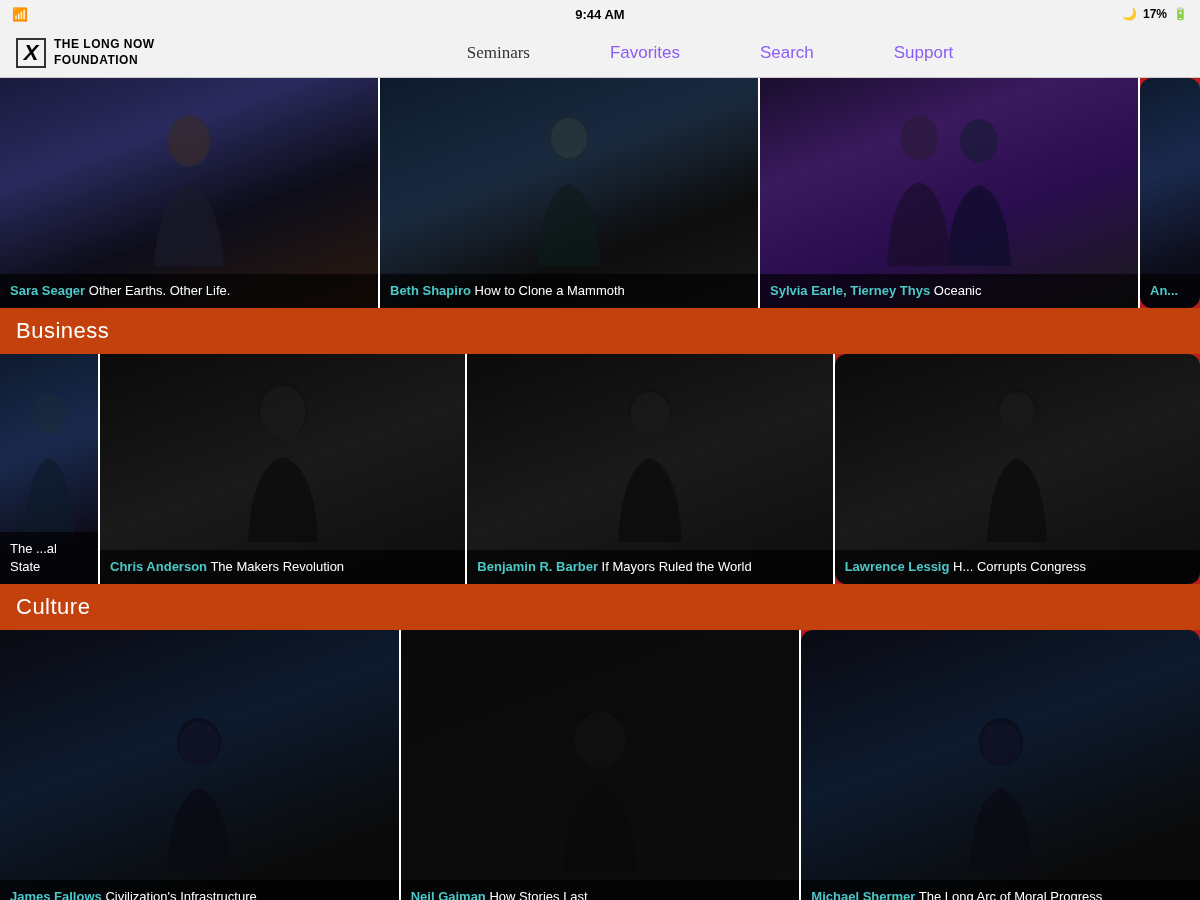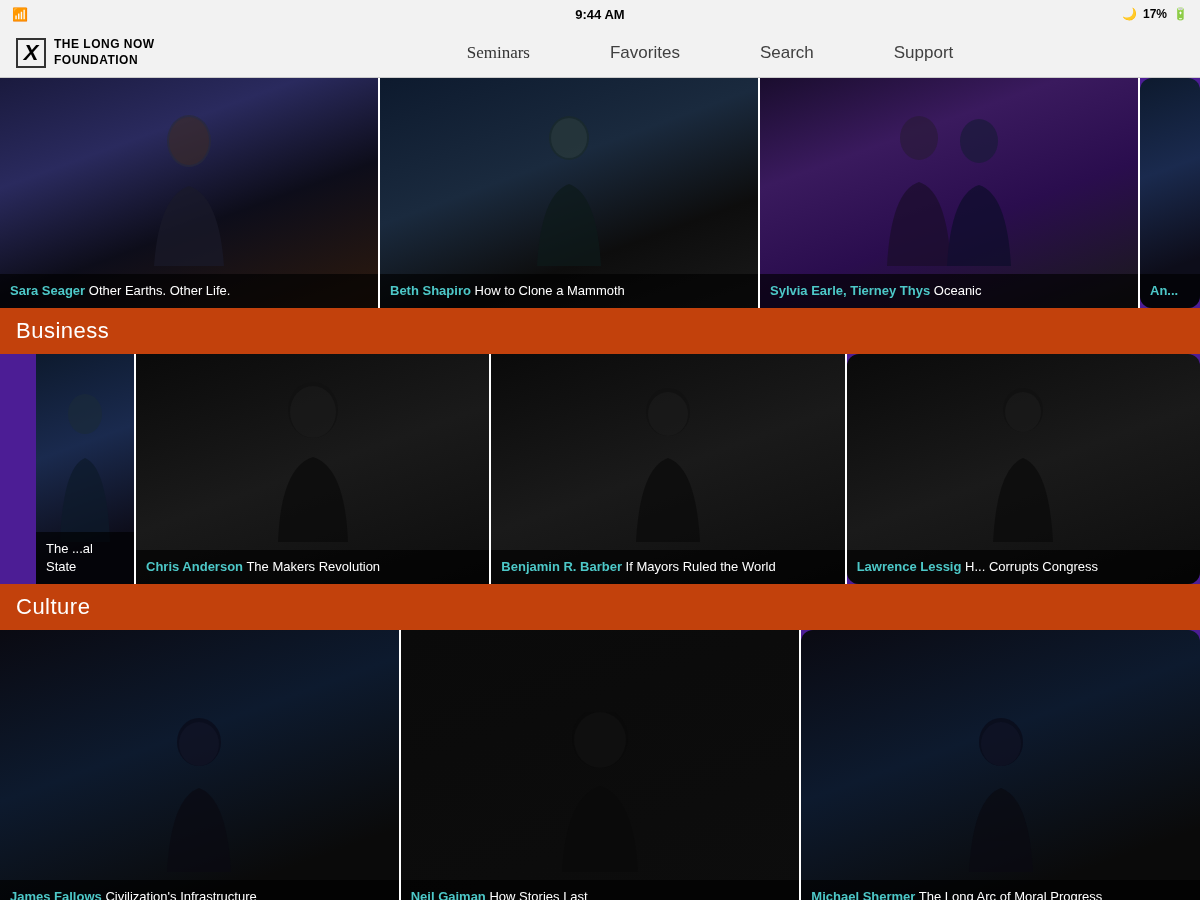--- a/index.html
+++ b/index.html
@@ -61,21 +61,21 @@
     }
     .nav-tabs {
       display: flex;
       flex: 1;
       justify-content: center;
       gap: 80px;
     }
     .nav-tab {
       font-size: 17px;
       font-weight: 400;
-      color: #404040;
+      color: #8b5cf6;
       cursor: pointer;
       padding: 4px 0;
     }
     .nav-tab.active {
       color: #333;
       font-weight: 500;
       font-family: Liberation Serif, serif;
     }
 
     
@@ -91,21 +91,21 @@
       font-size: 22px;
       font-weight: 400;
       color: #fff;
       letter-spacing: 0.5px;
     }
 
     
     .cards-row {
       display: flex;
       gap: 0;
-      background: #4c1d95;
+      background: #b91c1c;
       overflow: hidden;
     }
 
     .card {
       flex: 1;
       position: relative;
       min-height: 220px;
       overflow: hidden;
       border-right: 2px solid #fff;
       cursor: pointer;
@@ -248,21 +248,21 @@
 
     <div class="card" style="max-width:60px; flex: 0 0 60px; overflow:hidden;">
       <div class="card-bg bg-anderson-partial"></div>
       <div class="card-caption">
         <span class="speaker-name">An...</span>
       </div>
     </div>
   </div>
 
   <div class="section-label">Business</div>
-  <div class="cards-row" style="height:230px;padding-left:36px;">
+  <div class="cards-row" style="height:230px;">
     <div class="card" style="max-width:100px; flex: 0 0 100px; overflow:hidden;">
       <div class="card-bg bg-anderson-partial"></div>
       <div class="silhouette-container">
         <svg width="80" height="160" viewBox="0 0 80 160">
           <ellipse cx="40" cy="32" rx="17" ry="20" fill="#1a2a3a"></ellipse>
           <path d="M15,160 Q18,85 40,76 Q62,85 65,160 Z" fill="#0d1a2a"></path>
         </svg>
       </div>
       <div class="card-caption">
         <span class="talk-title">The ...al State</span>

